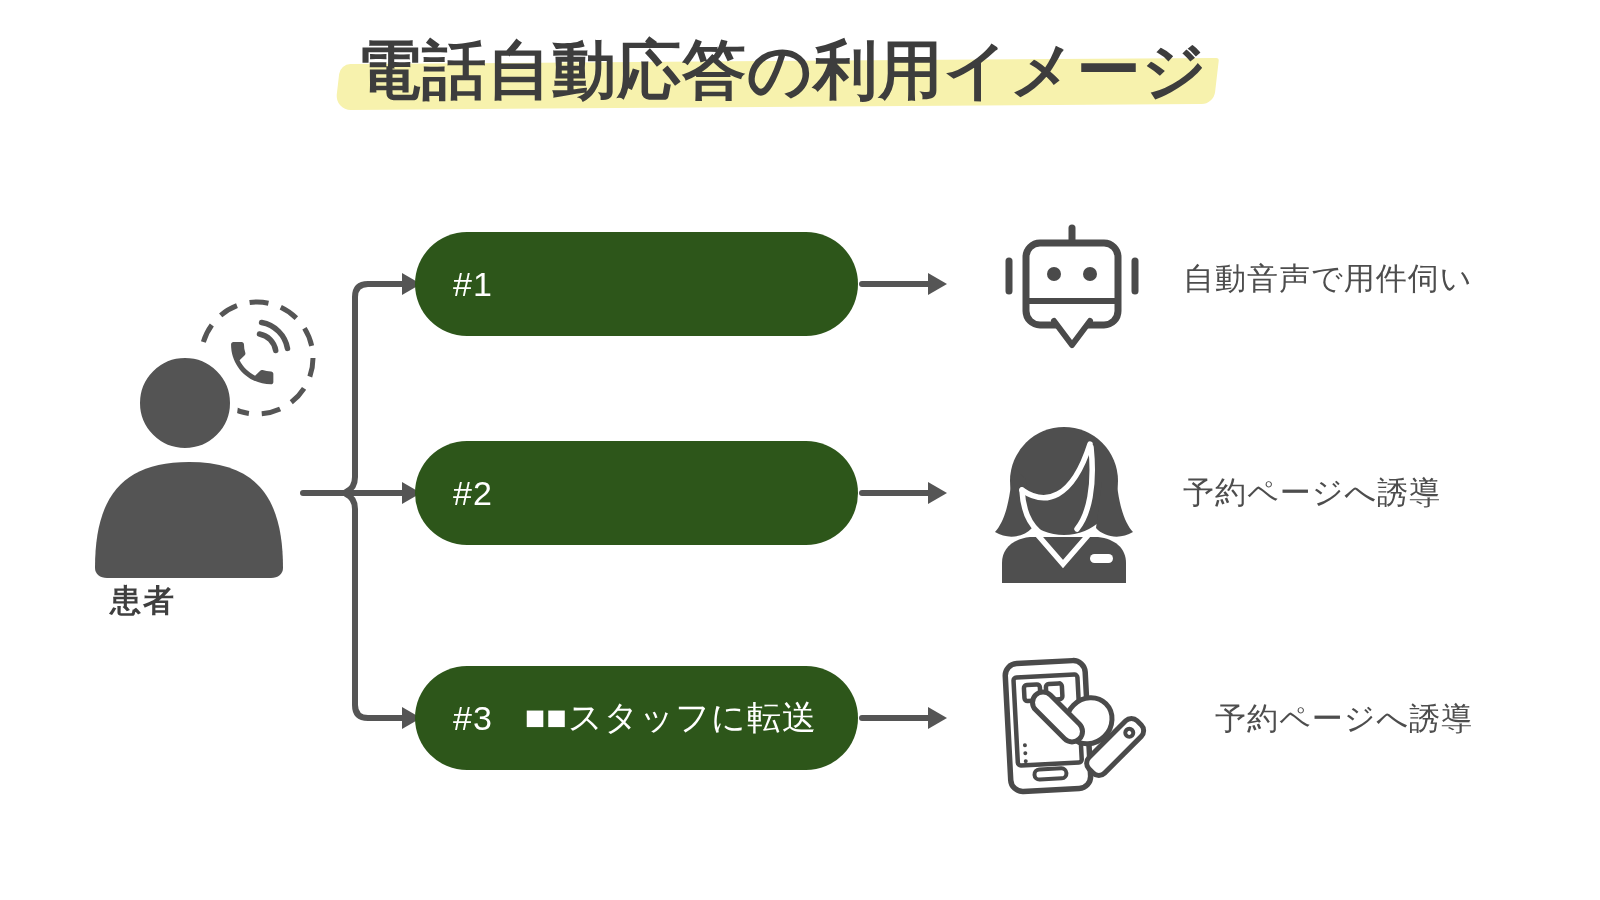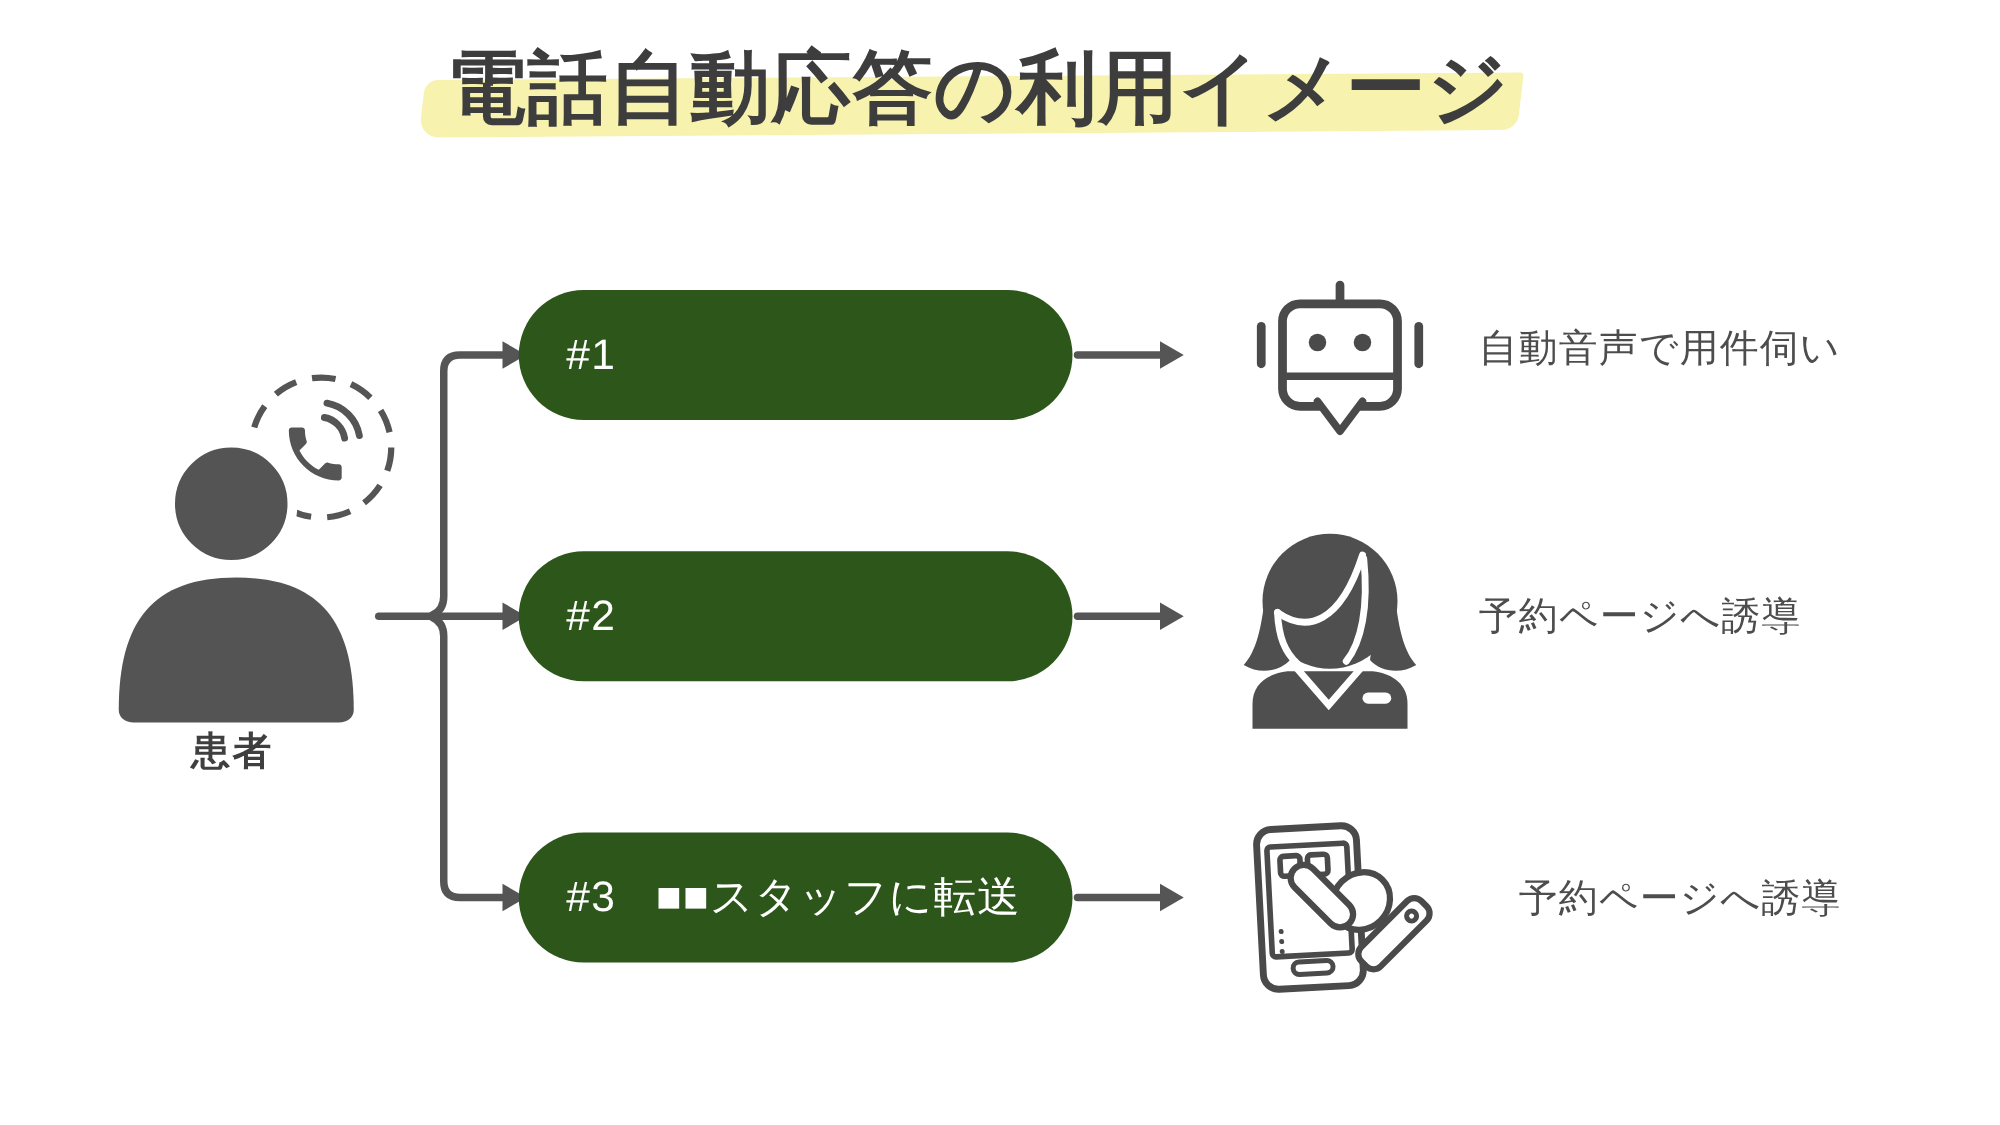--- a/index.html
+++ b/index.html
@@ -19,21 +19,21 @@
     z-index:1;
   }
   .page-title{
     left:0;top:33px;width:1565px;text-align:center;
     font-size:64px;line-height:74px;font-weight:800;
     color:#3d3d3d;letter-spacing:1px;z-index:2;
   }
 
   
   .caller-label{
-    left:110px;top:580px;width:152px;text-align:center;
+    left:110px;top:580px;width:152px;text-align:left;
     font-size:31px;font-weight:700;color:#3f3f3f;letter-spacing:2px;
   }
 
   
   .pill{
     left:415px;width:443px;height:104px;border-radius:52px;
     background:var(--pill-green,#2D561A);
     display:flex;align-items:center;padding-left:38px;box-sizing:border-box;
     color:var(--pill-text,#ffffff);font-size:34px;font-weight:500;letter-spacing:1px;
     z-index:3;

